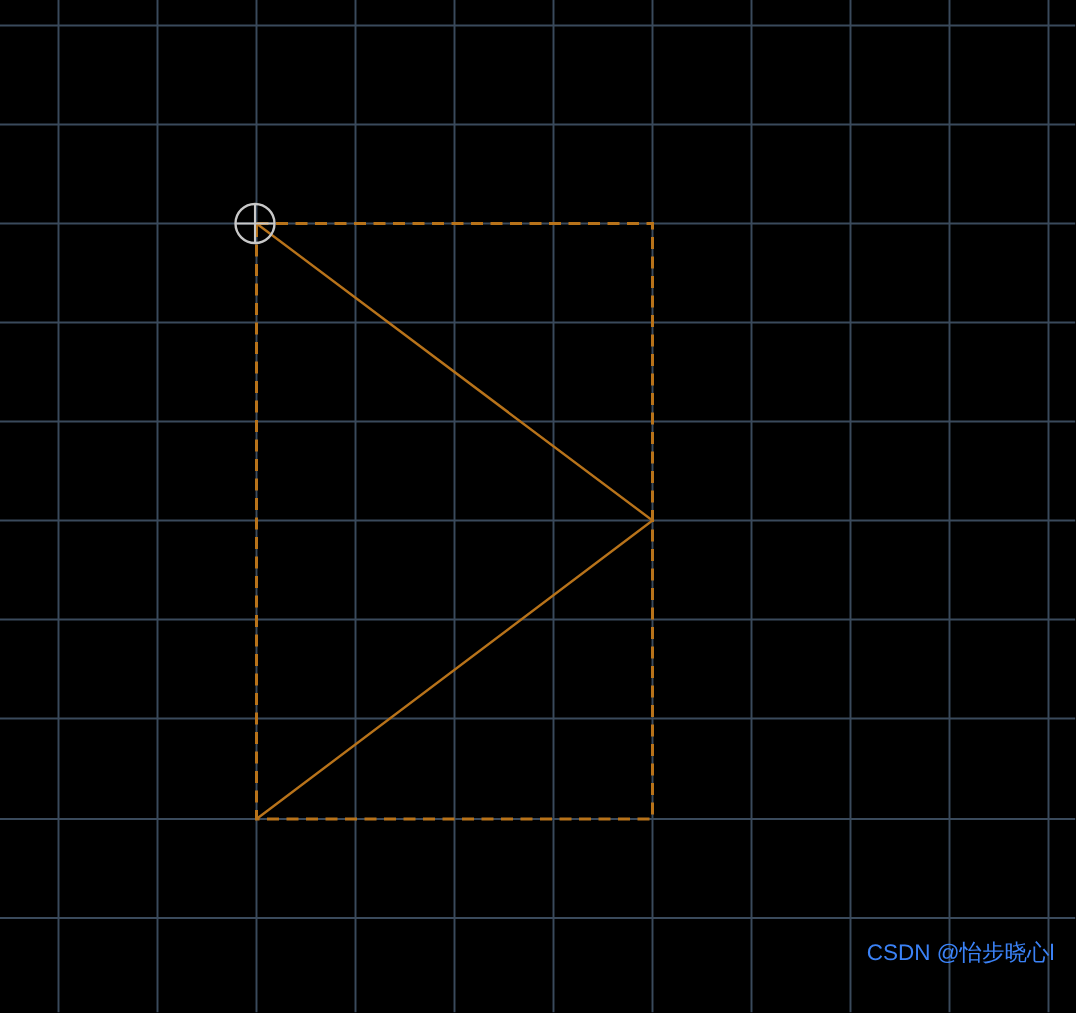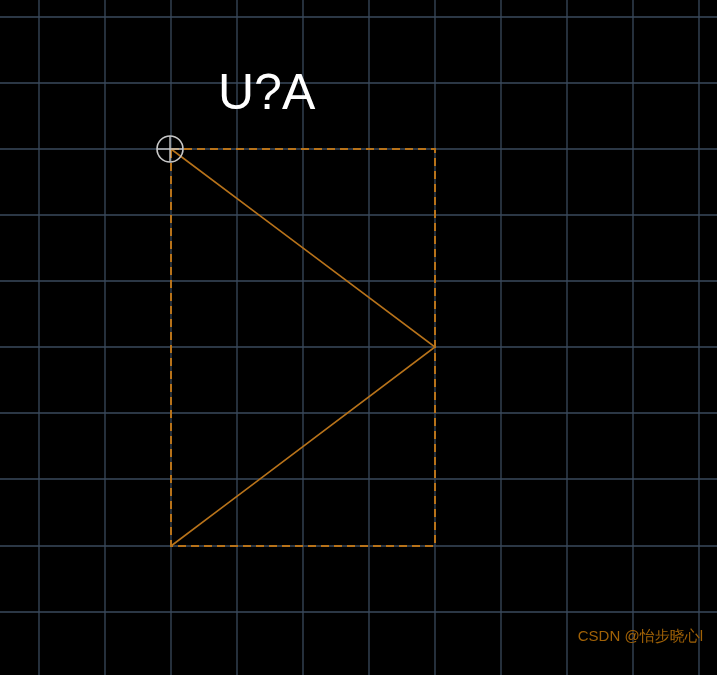--- a/index.html
+++ b/index.html
@@ -36,21 +36,21 @@
     }
     #value-label {
       left: 224px;
       top: 577px;
       font-size: 50px;
     }
     #watermark {
       position: absolute;
       right: 14px;
       top: 628px;
-      color: #a16207;
+      color: #3b82f6;
       font-size: 15px;
       font-family: "Liberation Sans", sans-serif;
       white-space: nowrap;
       line-height: 1;
     }
   </style>
 </head>
 <body style="background: rgb(0, 0, 0);">
 
 <div id="canvas">
@@ -82,15 +82,14 @@
       <rect id="bbox" fill="none" stroke-width="2" stroke-dasharray="8,5" x="171" y="149" width="264" height="397" stroke="#b8731a"></rect>
       <polyline id="tri" fill="none" stroke-width="1.6" points="171,149 435,347 171,546" stroke="#b8731a"></polyline>
       <g id="origin">
         <circle id="origin-circle" fill="none" stroke-width="1.6" cx="170" cy="149" r="13" stroke="#c8c8c8"></circle>
         <line id="origin-h" stroke-width="1.4" x1="157" x2="183" y1="149" y2="149" stroke="#c8c8c8"></line>
         <line id="origin-v" stroke-width="1.4" x1="170" x2="170" y1="136" y2="162" stroke="#c8c8c8"></line>
       </g>
     </g>
   </svg>
 
-  <div id="designator" class="label">U?A</div>
   <div id="watermark">CSDN @怡步晓心l</div>
 </div>
 
 </body></html>

